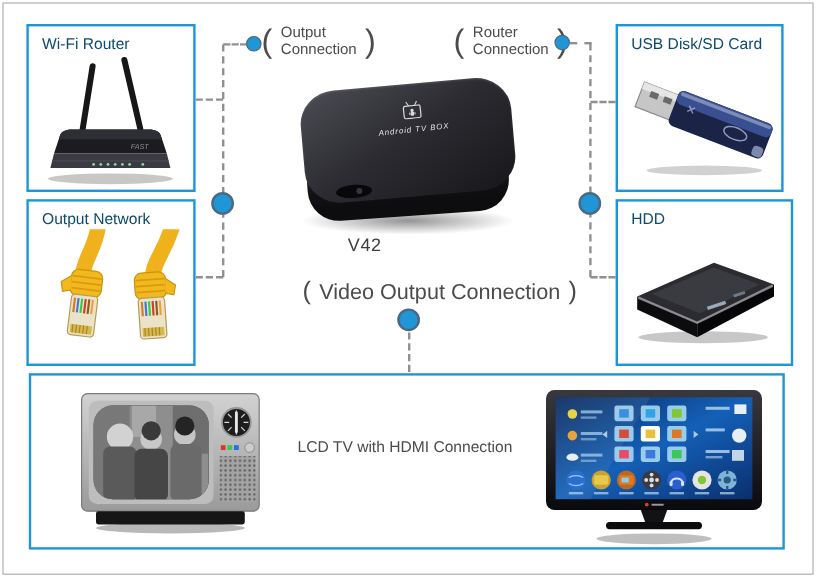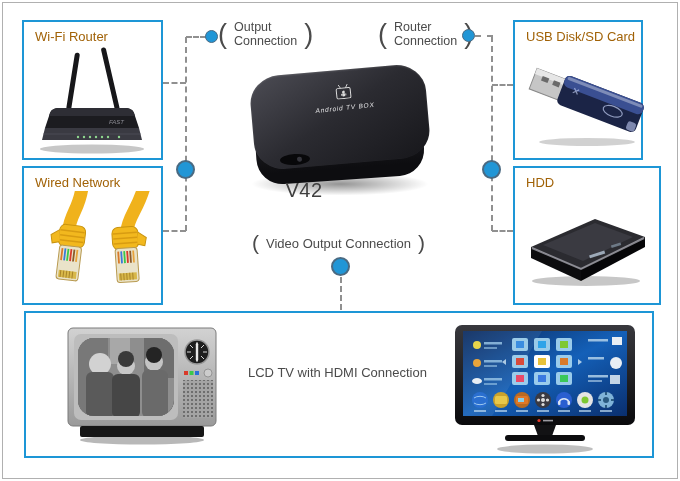--- a/index.html
+++ b/index.html
@@ -3,53 +3,53 @@
 <meta charset="utf-8">
 <style>
   html,body{margin:0;padding:0;background:#e9e9e9;}
   .page{
     position:relative;width:680px;height:481px;background:#ffffff;
     font-family:"Liberation Sans",sans-serif;color:#4b4b4b;overflow:hidden;
     --accent:#1d96d6;--dash:#909090;--dotfill:#2196d6;--dotline:#4a6a82;
   }
   .outer-frame{position:absolute;inset:2px;border:1px solid #b0b0b0;pointer-events:none;}
   .dev-box{position:absolute;border:2px solid var(--accent);background:#fff;box-sizing:border-box;}
-  .dev-label{position:absolute;left:11px;top:7px;font-size:13px;color:#a16207;white-space:nowrap;}
+  .dev-label{position:absolute;left:11px;top:7px;font-size:13px;color:#0c4a6e;white-space:nowrap;}
   .illus{position:absolute;}
   
   .dash-v{position:absolute;width:0;border-left:2px dashed var(--dash);}
   .dash-h{position:absolute;height:0;border-top:2px dashed var(--dash);}
   .dot{position:absolute;border-radius:50%;background:var(--dotfill);box-sizing:border-box;}
   .dot.small{width:13px;height:13px;border:1.5px solid var(--dotline);}
   .dot.big{width:19px;height:19px;border:2px solid var(--dotline);}
   
   .conn-label{position:absolute;display:flex;align-items:center;gap:7px;color:#4b4b4b;}
   .paren{font-size:27px;font-weight:400;line-height:26px;}
   .paren.mid{font-size:21px;line-height:22px;}
   .conn-lines{font-size:12.5px;line-height:14px;}
-  .conn-single{font-size:13px;white-space:nowrap;}
+  .conn-single{font-size:18px;white-space:nowrap;}
   
   .tvbox{position:absolute;left:244px;top:66px;width:192px;height:136px;}
   .tvbox-shadow{position:absolute;left:4px;top:106px;width:184px;height:24px;
     background:radial-gradient(ellipse at center,rgba(0,0,0,.42) 0%,rgba(0,0,0,0) 68%);}
   .tvbox-front{position:absolute;left:12px;top:56px;width:168px;height:58px;
     background:linear-gradient(180deg,#232328,#0d0d10 80%);
     border-radius:16px 20px 26px 26px;transform:rotate(-4deg);}
   .tvbox-top{position:absolute;left:8px;top:0;width:176px;height:102px;border-radius:30px;
     background:linear-gradient(148deg,#4c4c54 0%,#2b2b31 48%,#17171b 100%);
     transform:rotate(-5deg) scaleY(.92);box-shadow:inset 0 1px 2px rgba(255,255,255,.14);}
   .tvbox-lens{position:absolute;left:36px;top:88px;width:30px;height:11px;border-radius:50%;
     background:#08080a;transform:rotate(-4deg);}
   .tvbox-lens::after{content:"";position:absolute;left:17px;top:3px;width:5px;height:5px;
     border-radius:50%;background:#35353c;}
   .tvbox-logo{position:absolute;left:58px;top:18px;width:84px;text-align:center;
     transform:rotate(-6deg);color:#e4e4e6;}
   .tvbox-logo-text{font-size:6.5px;font-style:italic;letter-spacing:.8px;margin-top:1px;white-space:nowrap;}
-  .model-label{position:absolute;left:244px;top:179px;width:120px;text-align:center;
-    font-size:20px;letter-spacing:.5px;color:#3f3f3f;}
+  .model-label{position:absolute;left:244px;top:196px;width:120px;text-align:center;
+    font-size:15px;letter-spacing:.5px;color:#3f3f3f;}
   
   .out-line{position:absolute;font-size:13px;color:#4b4b4b;white-space:nowrap;}
 </style>
 </head>
 <body>
 
 <div class="page" style="--accent: #1d96d6; --dash: #909090; --dotfill: #2196d6; --dotline: #4a6a82;">
   <div class="outer-frame"></div>
 
   <div class="dev-box" style="left:22px;top:20px;width:141px;height:140px;">
@@ -67,21 +67,21 @@
         <circle cx="60" cy="93" r="1.2" fill="#8fd88f"></circle>
       <circle cx="66" cy="93" r="1.2" fill="#8fd88f"></circle>
         <circle cx="72" cy="93" r="1.2" fill="#8fd88f"></circle>
       <circle cx="78" cy="93" r="1.2" fill="#8fd88f"></circle>
         <circle cx="84" cy="93" r="1.2" fill="#8fd88f"></circle>
       <circle cx="95" cy="93" r="1.2" fill="#8fd88f"></circle>
     </svg>
   </div>
 
   <div class="dev-box" style="left:22px;top:166px;width:141px;height:139px;">
-    <div class="dev-label">Wired Network</div>
+    <div class="dev-label">Output Network</div>
     <svg class="illus" style="left:0;top:23px;" width="137" height="112" viewBox="0 0 137 112">
       <path d="M58,-4 C56,16 46,24 45,38" stroke="#f0b21c" stroke-width="13" fill="none" stroke-linecap="round"></path>
       <path d="M120,-4 C114,18 104,26 103,40" stroke="#f0b21c" stroke-width="13" fill="none" stroke-linecap="round"></path>
       <g transform="rotate(7 45 70)">
         <rect x="32" y="34" width="26" height="22" rx="6" fill="#f2b81e" stroke="#c8930f" stroke-width="1"></rect>
         <path d="M33,40 h24 M33,45 h24 M33,50 h24" stroke="#d89c12" stroke-width="1.5"></path>
         <path d="M32,40 L24,46 L26,54 L33,52" fill="#f2b81e" stroke="#c8930f" stroke-width="1"></path>
         <rect x="34" y="55" width="22" height="34" rx="3" fill="#eae3c9" stroke="#b89a50" stroke-width="1"></rect>
         <path d="M37,58 v12" stroke="#d87a2a" stroke-width="1.8"></path>
           <path d="M40,58 v12" stroke="#3a7ad8" stroke-width="1.8"></path>
@@ -102,21 +102,21 @@
         <path d="M101,60 v12" stroke="#3ac84a" stroke-width="1.8"></path>
           <path d="M104,60 v12" stroke="#d83a2a" stroke-width="1.8"></path>
         <path d="M107,60 v12" stroke="#8a5a2a" stroke-width="1.8"></path>
           <path d="M110,60 v12" stroke="#e8a23a" stroke-width="1.8"></path>
         <rect x="94" y="82" width="18" height="7" fill="#d8b84a"></rect>
         <path d="M96,82 v7 M99,82 v7 M102,82 v7 M105,82 v7 M108,82 v7" stroke="#a8842a" stroke-width="1"></path>
       </g>
     </svg>
   </div>
 
-  <div class="dev-box" style="left:513px;top:20px;width:130px;height:140px;text-align:center;">
+  <div class="dev-box" style="left:513px;top:20px;width:140px;height:140px;text-align:center;">
     <div class="dev-label">USB Disk/SD Card</div>
     <svg class="illus" style="left:0;top:24px;" width="142" height="112" viewBox="0 0 142 112">
       <ellipse cx="72" cy="96" rx="48" ry="4" fill="rgba(0,0,0,.18)"></ellipse>
       <g transform="rotate(21 71 54)">
         <rect x="14" y="42" width="32" height="22" fill="#c6c6c6" stroke="#8a8a8a" stroke-width="1"></rect>
         <rect x="14" y="42" width="32" height="6" fill="#e6e6e6"></rect>
         <rect x="22" y="47" width="7" height="5" fill="#6a6a6a"></rect>
         <rect x="34" y="47" width="7" height="5" fill="#6a6a6a"></rect>
         <rect x="44" y="37" width="84" height="31" rx="5" fill="#1b2446"></rect>
         <rect x="44" y="37" width="84" height="12" rx="5" fill="#3a4f92"></rect>

